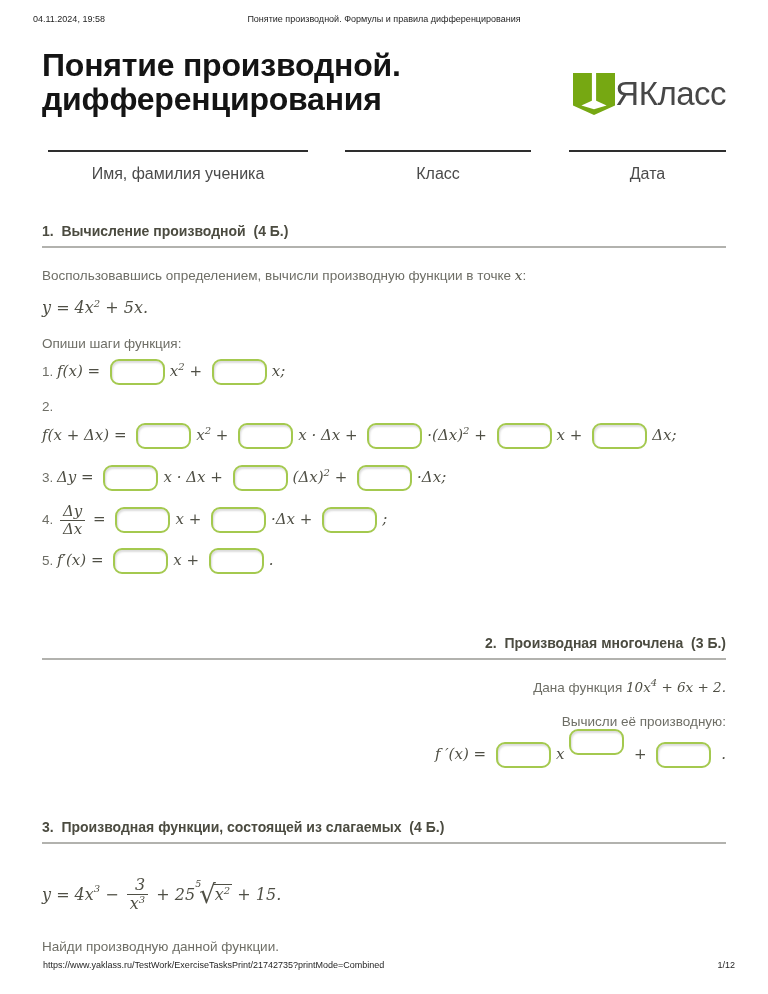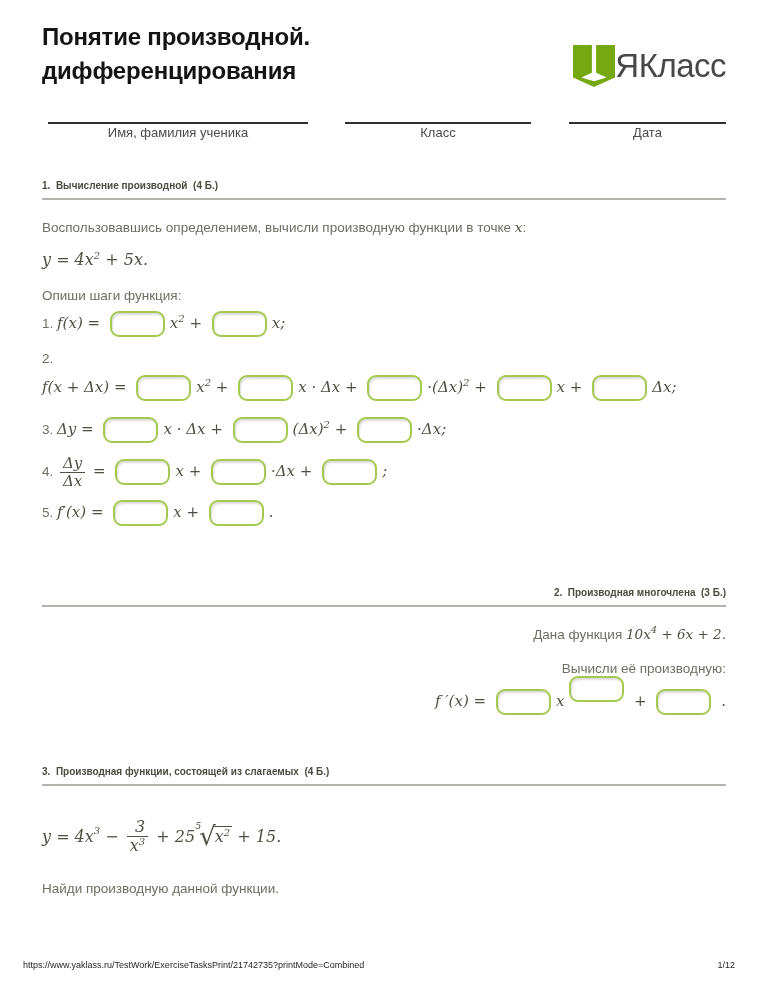--- a/index.html
+++ b/index.html
@@ -7,32 +7,32 @@
     width:768px;height:994px;background:#ffffff;position:relative;
     font-family:"Liberation Sans",sans-serif;color:#6e6e66;overflow:hidden;
   }
   .page{padding:0 42px;}
   
   .hdr{position:relative;padding-top:14px;font-size:9px;color:#1f1f1f;height:14px;}
   .hdr-left{position:absolute;left:-9px;top:14px;}
   .hdr-center{display:block;text-align:center;}
   
   .masthead{display:flex;justify-content:space-between;margin-top:20px;}
-  h1{margin:0;font-size:24px;line-height:34px;font-weight:bold;color:#141414;letter-spacing:-0.2px;}
+  h1{margin:0;font-size:32px;line-height:34px;font-weight:bold;color:#141414;letter-spacing:-0.2px;}
   h1 span{display:block;}
   .logo{display:flex;align-items:center;margin-top:24px;margin-right:0;}
   .logo-text{font-size:33px;color:#474747;letter-spacing:-0.5px;}
   
   .fields{display:flex;margin-top:34px;padding-left:6px;}
-  .field{border-top:2px solid #2e2e2e;text-align:center;font-size:13px;color:#4a4a4a;padding-top:1px;}
+  .field{border-top:2px solid #2e2e2e;text-align:center;font-size:16px;color:#4a4a4a;padding-top:13px;}
   .f1{width:260px;margin-right:37px;}
   .f2{width:186px;margin-right:38px;}
   .f3{width:157px;}
   
-  .section-h{margin-top:40px;font-weight:bold;font-size:10px;color:#4b4b40;white-space:pre-wrap;}
+  .section-h{margin-top:40px;font-weight:bold;font-size:14px;color:#4b4b40;white-space:pre-wrap;}
   hr{border:none;border-top:2px solid #b2b2ae;margin:7px 0 0 0;}
   .para{font-size:13.5px;color:#6e6e66;margin:19px 0 0 0;white-space:pre-wrap;}
   .t{white-space:pre-wrap;}
   .m{font-family:"DejaVu Serif",serif;font-style:italic;color:#4f4f45;white-space:pre-wrap;}
   .e{font-size:10px;position:relative;top:-6px;}
   .mline{margin-top:15px;font-size:16px;}
   
   .box{display:inline-block;box-sizing:border-box;width:55px;height:26px;background:#fff;
        border:2px solid #a4c94f;border-radius:9px;vertical-align:middle;margin:0 5px;
        box-shadow:inset 1px 2px 2px rgba(0,0,0,0.14);}
@@ -47,30 +47,34 @@
   .sfrac .fd{display:block;padding:0 3px;}
   
   .root{display:inline-flex;align-items:flex-start;}
   .root .ri{font-size:9.5px;transform:translateY(-5px);margin-right:-2px;}
   .root .rs{font-size:26px;line-height:23px;font-style:normal;font-family:"DejaVu Serif",serif;color:#4f4f45;}
   .root .rb{border-top:1px solid #4f4f45;margin-left:-3px;padding:0 2px;transform:translateY(1px);}
   .mline3{display:flex;align-items:center;font-size:16px;margin-top:24px;min-height:52px;}
   
   .res2{line-height:50px;}
   
-  .footer{position:absolute;left:23px;right:33px;bottom:24px;display:flex;
+  .footer{position:absolute;left:43px;right:33px;bottom:24px;display:flex;
           justify-content:space-between;font-size:9px;color:#1f1f1f;}
   .sec2{margin-top:54px;text-align:right;}
   .sec3{margin-top:30px;}
 </style>
 </head>
 <body>
 
 <div class="page">
 
+  <div class="hdr">
+    <span class="hdr-left">04.11.2024, 19:58</span>
+    <span class="hdr-center">Понятие производной. Формулы и правила дифференцирования</span>
+  </div>
 
   <div class="masthead">
     <h1>
       <span>Понятие производной.</span>
       <span>дифференцирования</span>
     </h1>
     <div class="logo">
       <svg width="42" height="42" viewBox="0 0 40 40">
         <path fill="#76a812" d="M0 0 H18 V27 L20 28.5 L22 27 V0 H40 V31 L20 40 L0 31 Z"></path>
         <path fill="#ffffff" d="M8 31 L20 25.5 L32 31 L20 34.5 Z"></path>

